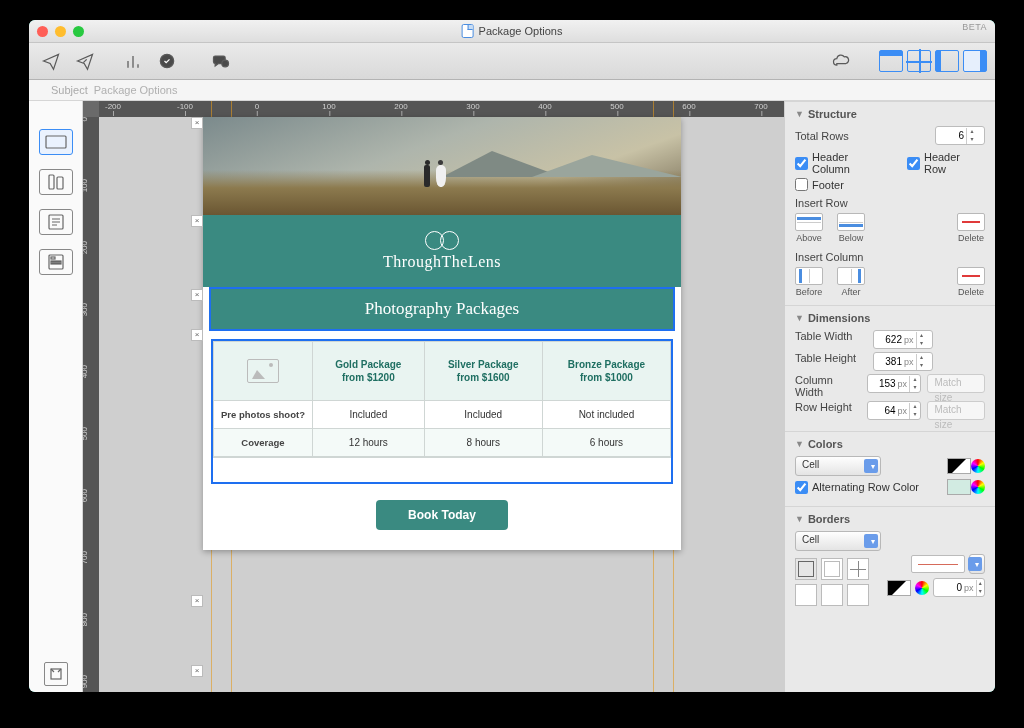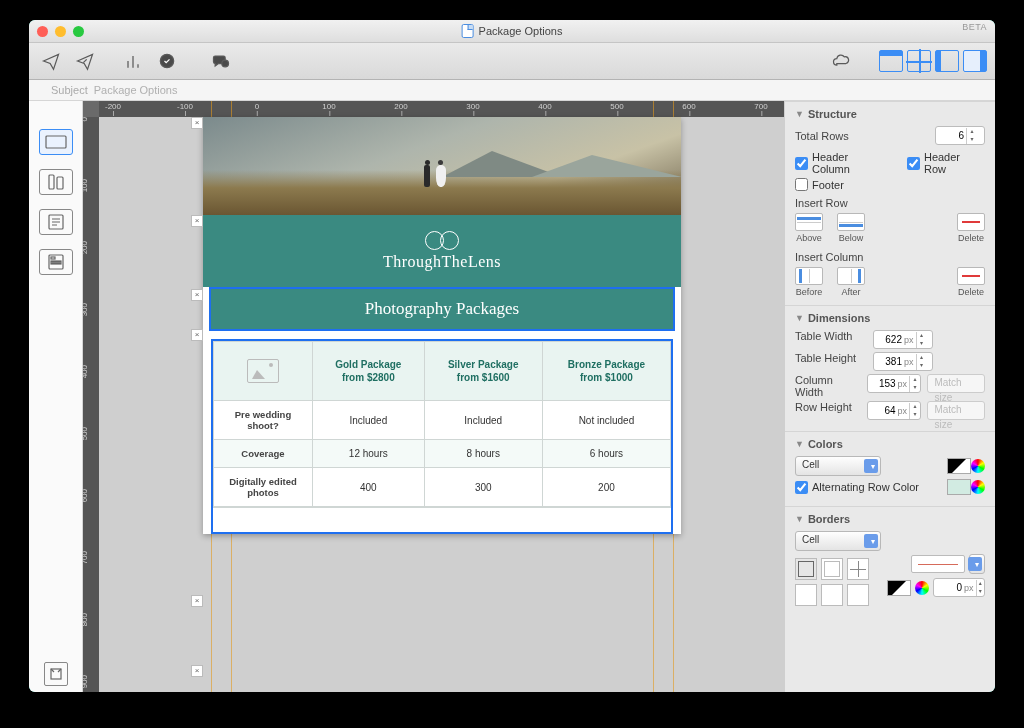--- a/index.html
+++ b/index.html
@@ -323,49 +323,46 @@
             <span>Photography Packages</span>
           </div>
           <div class="handle" style="left:-12px;top:212px"></div>
           <div class="table-block">
             <table class="pkg">
               <thead>
                 <tr>
                   <th class="first">
                       <div class="img-ph"></div>
                     </th>
-                  <th><span>Gold Package</span><br><span>from $2800</span></th>
+                  <th><span>Gold Package</span><br><span>from $1200</span></th>
                   <th><span>Silver Package</span><br><span>from $1600</span></th>
                   <th><span>Bronze Package</span><br><span>from $1000</span></th>
                 </tr>
               </thead>
               <tbody id="pkg-body">
                   <tr>
-                    <th>Pre wedding shoot?</th>
+                    <th>Pre photos shoot?</th>
                     <td>Included</td>
                     <td>Included</td>
                     <td>Not included</td>
                   </tr>
                   <tr>
                     <th>Coverage</th>
                     <td>12 hours</td>
                     <td>8 hours</td>
                     <td>6 hours</td>
                   </tr>
-                  <tr>
-                    <th>Digitally edited photos</th>
-                    <td>400</td>
-                    <td>300</td>
-                    <td>200</td>
-                  </tr>
                 </tbody>
             </table>
             <div class="table-footer"></div>
           </div>
           <div class="handle" style="left:-12px;top:478px"></div>
+          <div class="cta-wrap">
+            <span class="cta">Book Today</span>
+          </div>
           <div class="handle" style="left:-12px;top:548px"></div>
         </div>
       </div>
     </div>
 
     <div class="inspector">
       <div class="insp-body">
 
         <div class="section">
           <div class="section-h">

